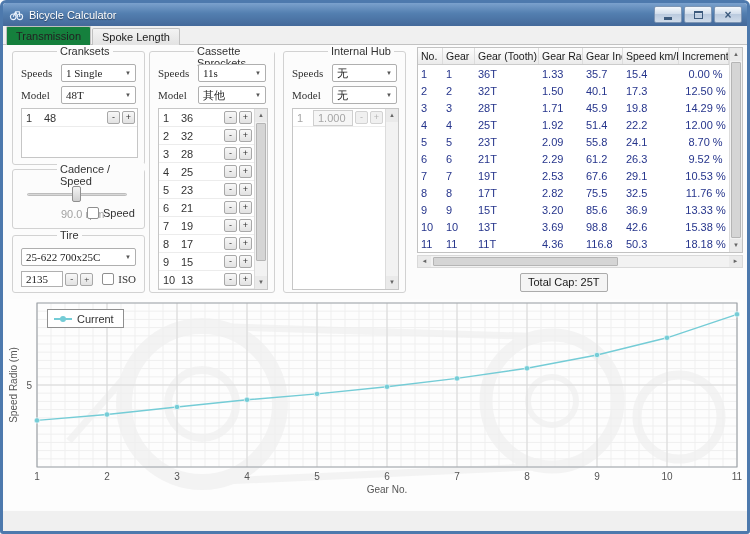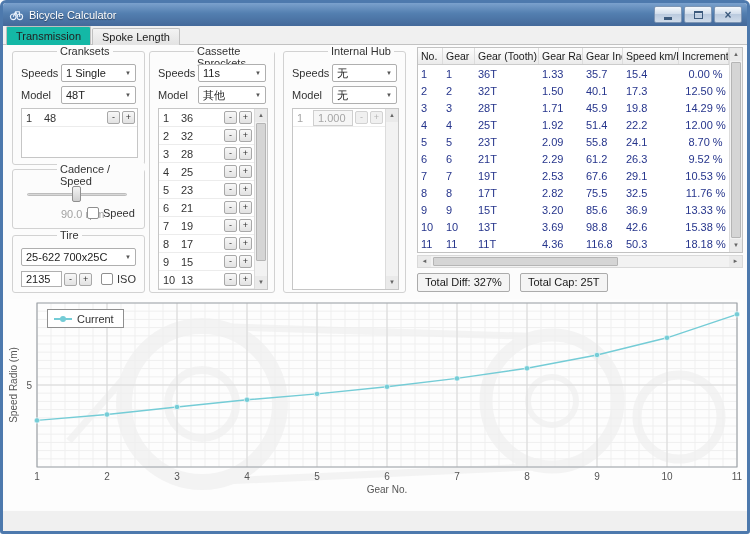--- a/index.html
+++ b/index.html
@@ -27,28 +27,28 @@
              padding-left:2px; border-bottom:1px solid #e6e6e6; }
   .mitem { padding:0 8px; color:#1a1a1a; }
   .tabstrip { height:19px; background:#f0f0f0; display:flex; align-items:flex-end;
               padding-left:3px; position:relative; }
   .tabstrip::after { content:""; position:absolute; left:0; right:0; bottom:0;
                      height:1px; background:#c2c2c2; }
   .tab { height:17px; line-height:16px; padding:0 9px;
          background:linear-gradient(#f3f3f3, #e3e3e3); border:1px solid #c0c0c0;
          border-bottom:none; border-radius:2px 2px 0 0; margin-right:1px; color:#222;
          position:relative; z-index:1; }
-  .tab.active { height:19px; line-height:18px; background:#14b8a6; z-index:2;margin-top:33px; }
+  .tab.active { height:19px; line-height:18px; background:#15803d; z-index:2;margin-top:33px; }
 
   
   .content { position:relative; height:466px; background:#fcfcfc; }
 
   .group { position:absolute; border:1px solid #d2d2d2; border-radius:3px; }
   .gtitle { position:absolute; top:-7px; left:7px; background:#fcfcfc; padding:0 3px; color:#333;margin-left:37px; }
-  .frow { position:absolute; left:8px; right:8px; height:18px; display:flex; align-items:center; }
+  .frow { position:absolute; left:8px; right:8px; height:18px; display:flex; align-items:center;font-family:Liberation Serif, serif; }
   .flabel { width:40px; color:#333; flex:none; }
   .combo { position:relative; flex:1; height:18px; background:#fff; border:1px solid #afafaf;
            border-radius:2px; display:flex; align-items:center; }
   .cval { flex:1; padding-left:4px; white-space:nowrap; overflow:hidden; color:#222; }
   .carr { width:14px; text-align:center; font-size:6px; color:#555; flex:none; }
 
   .minitable { position:absolute; background:#fff; border:1px solid #c6c6c6; overflow:hidden; }
   .minitable.has-scroll { padding-right:13px; }
   .srow { display:flex; align-items:center; height:18px; border-bottom:1px solid #ececec; padding:0 2px; }
   .sidx { width:18px; padding-left:2px; color:#333; flex:none; }
@@ -438,21 +438,20 @@
     </div>
 
     <div class="hscroll">
       <span class="harr">◄</span>
       <div class="htrack">
         <div class="hthumb"></div>
       </div>
       <span class="harr">►</span>
     </div>
 
-    <span class="statusbox" style="left:414px">Total Diff: 327%</span>
     <span class="statusbox" style="left:517px">Total Cap: 25T</span>
 
     <div class="chart">
       <svg width="736" height="211" viewBox="0 0 736 211">
         <g fill="none" stroke="#555555" opacity="0.055">
           <circle cx="195" cy="105" r="78" stroke-width="16"></circle>
           <circle cx="195" cy="105" r="34" stroke-width="8"></circle>
           <line x1="195" y1="27" x2="545" y2="38" stroke-width="7"></line>
           <line x1="195" y1="183" x2="545" y2="167" stroke-width="7"></line>
           <circle cx="545" cy="102" r="66" stroke-width="13"></circle>

